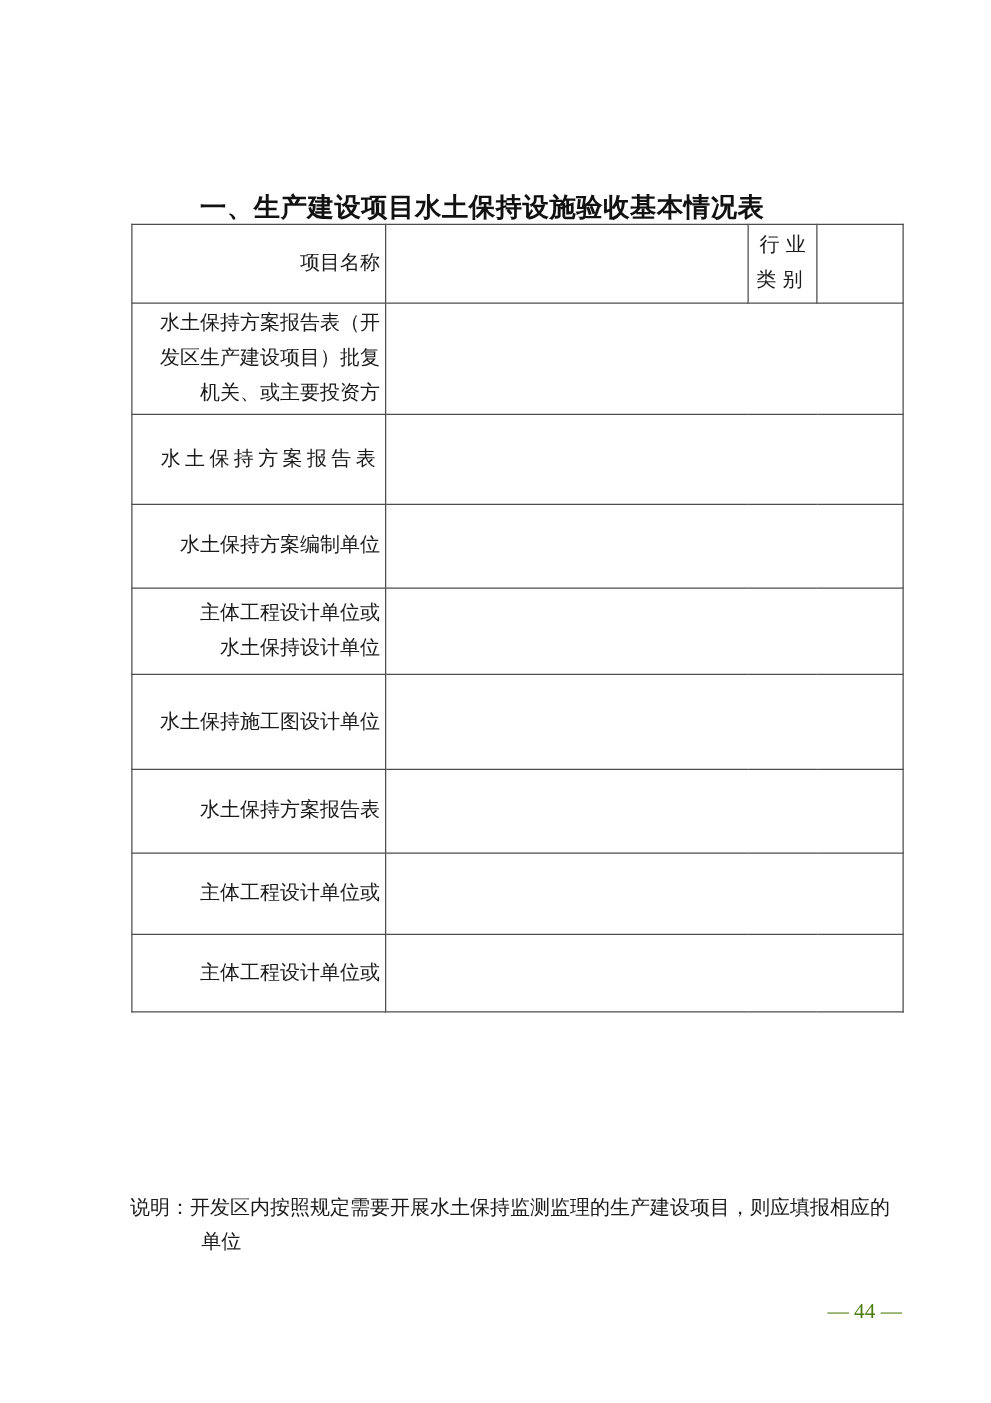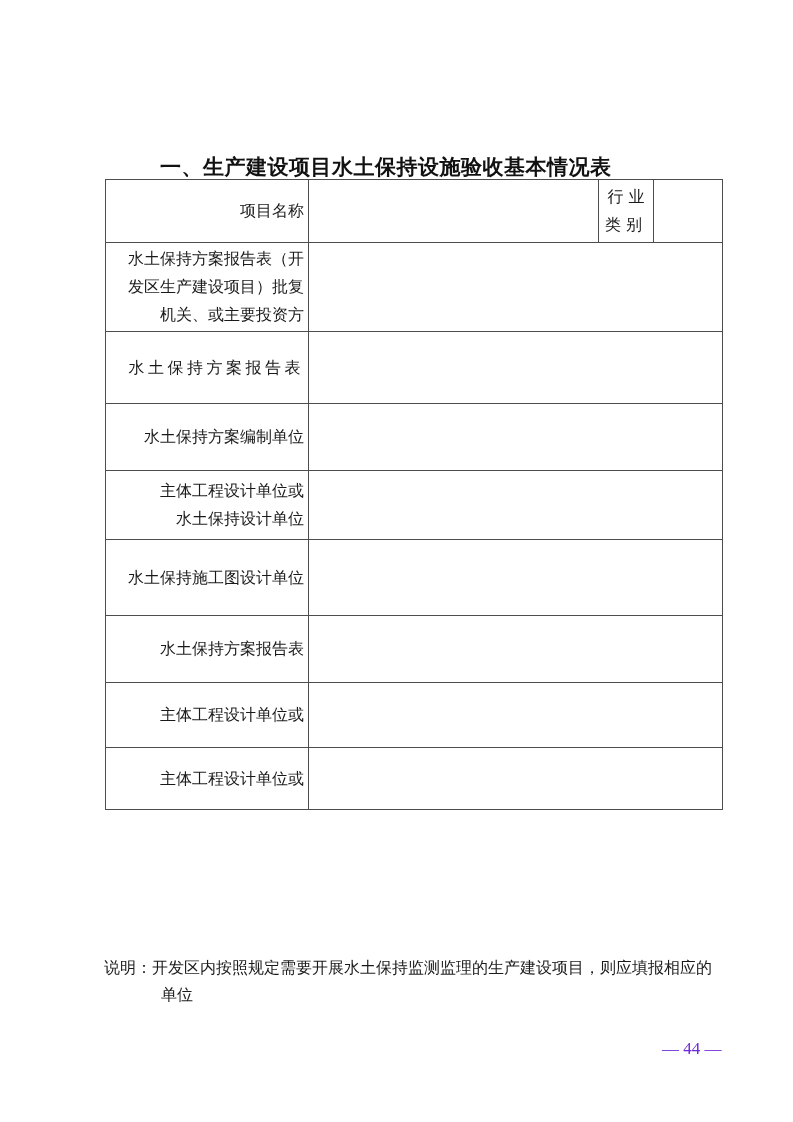--- a/index.html
+++ b/index.html
@@ -55,29 +55,30 @@
   .note {
     position: absolute;
     left: 88px; top: 922px;
     width: 630px;
     font-size: 16px;
     line-height: 27px;
     white-space: pre-line;
     padding-left: 57px;
     text-indent: -57px;
     color: #1a1a1a;
+    font-family: Liberation Mono, monospace;
   }
 
   .page-number {
     position: absolute;
     left: 630px; top: 1007px;
     font-size: 17px;
     line-height: 20px;
     white-space: nowrap;
-    color: #6d28d9;
+    color: #4d7c0f;
   }
 </style>
 </head>
 <body>
 
 <div class="page">
 
   <div class="doc-title">一、生产建设项目水土保持设施验收基本情况表</div>
 
   <table class="form-table">

